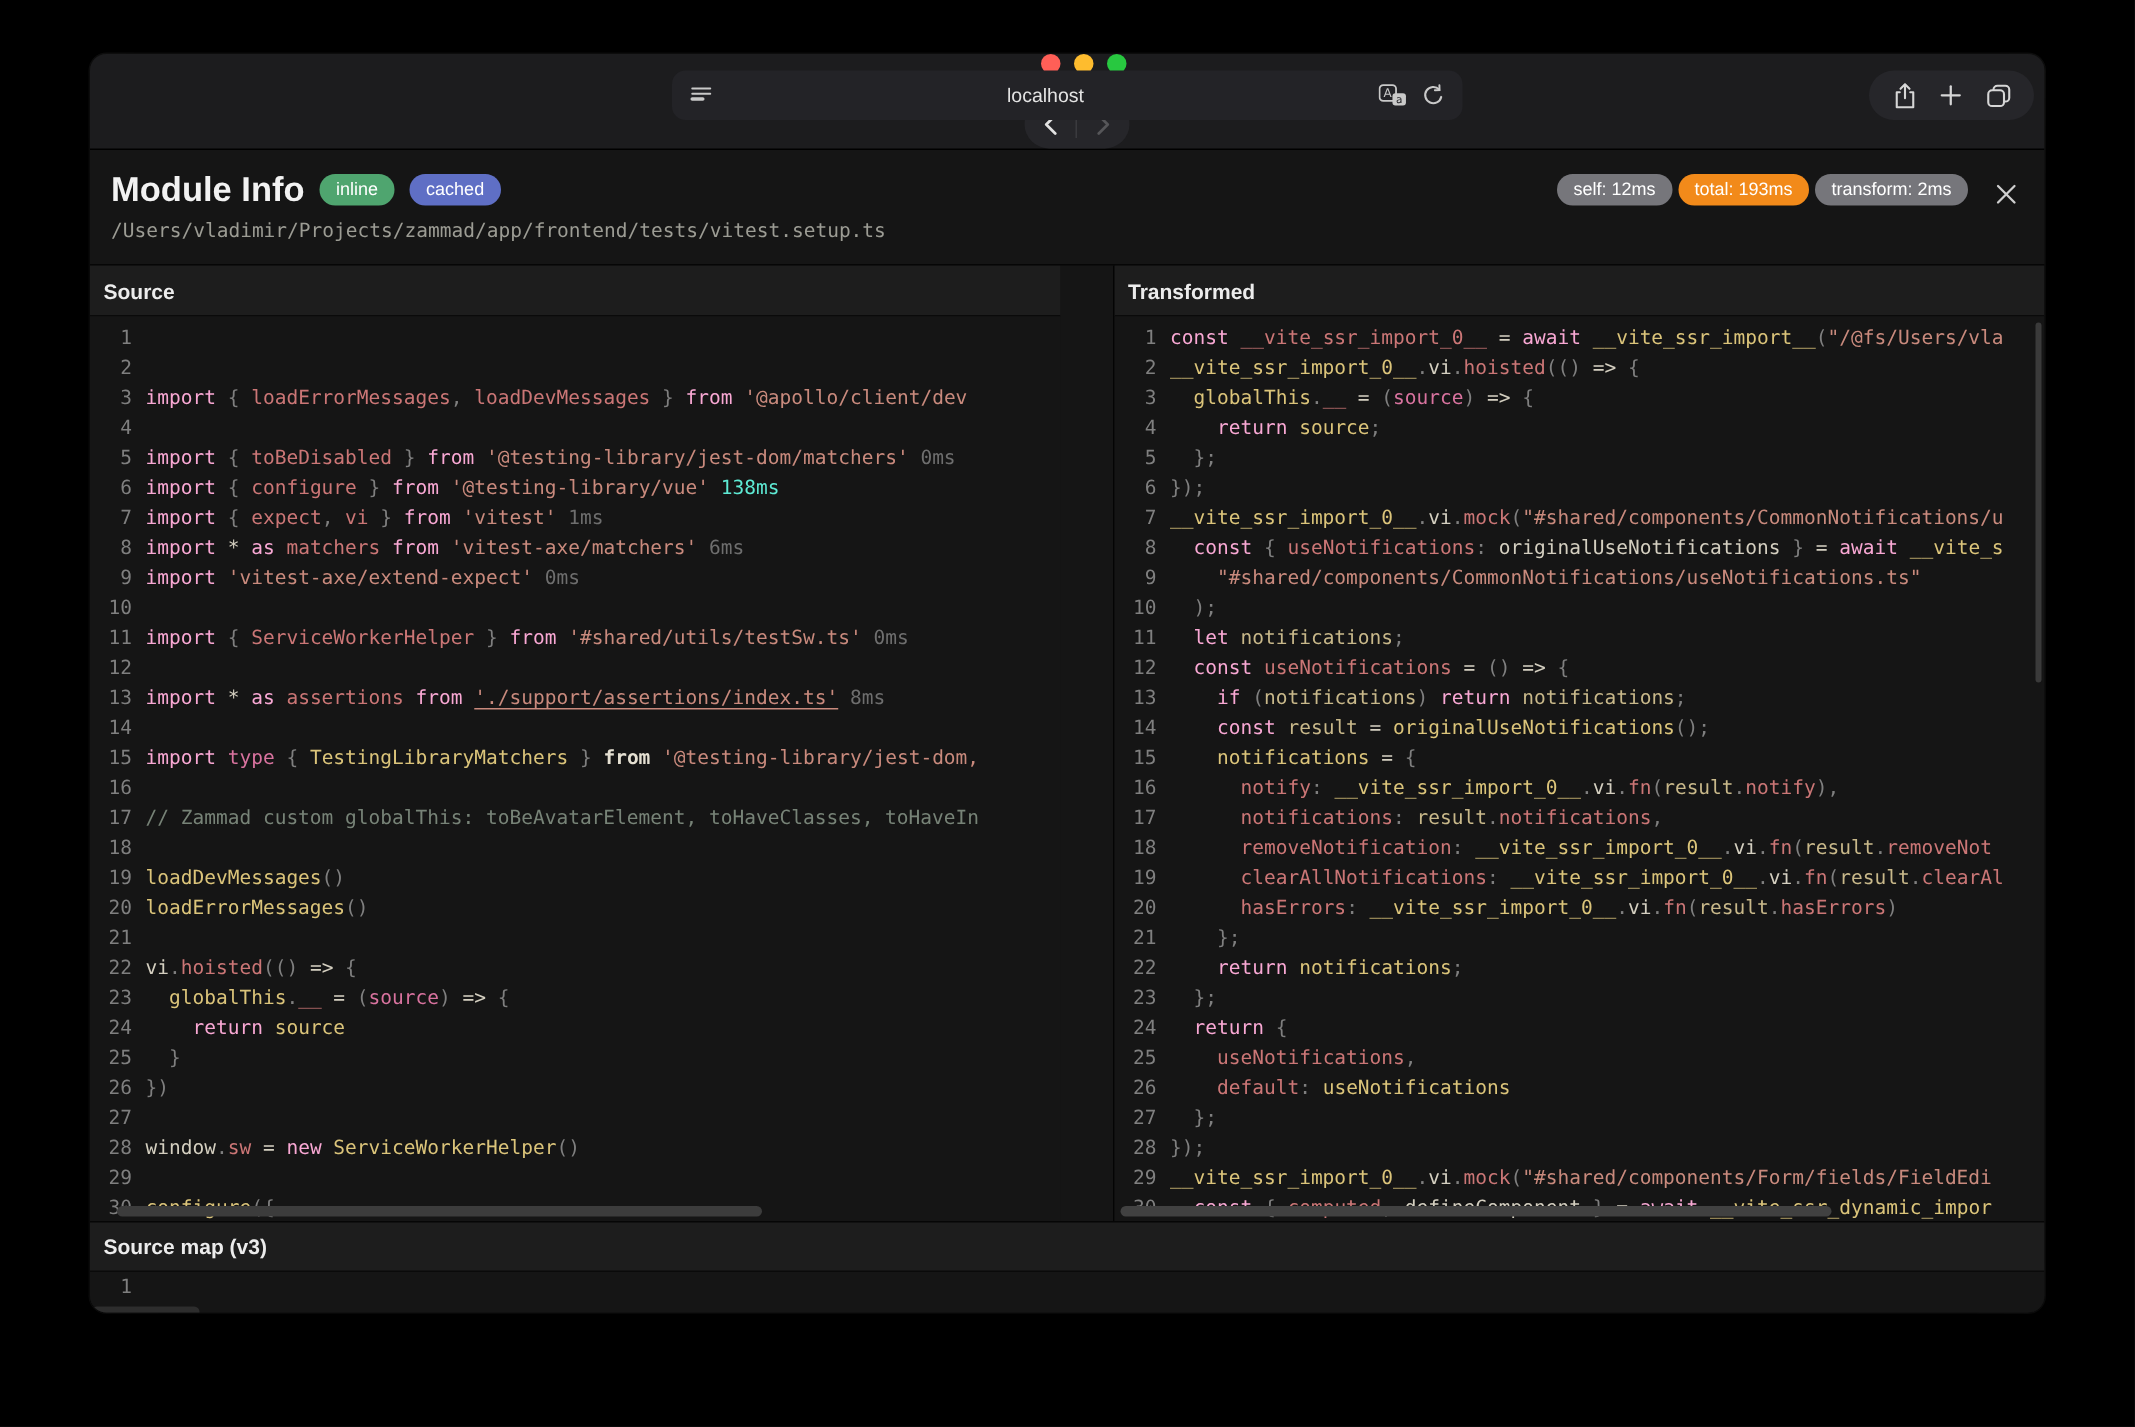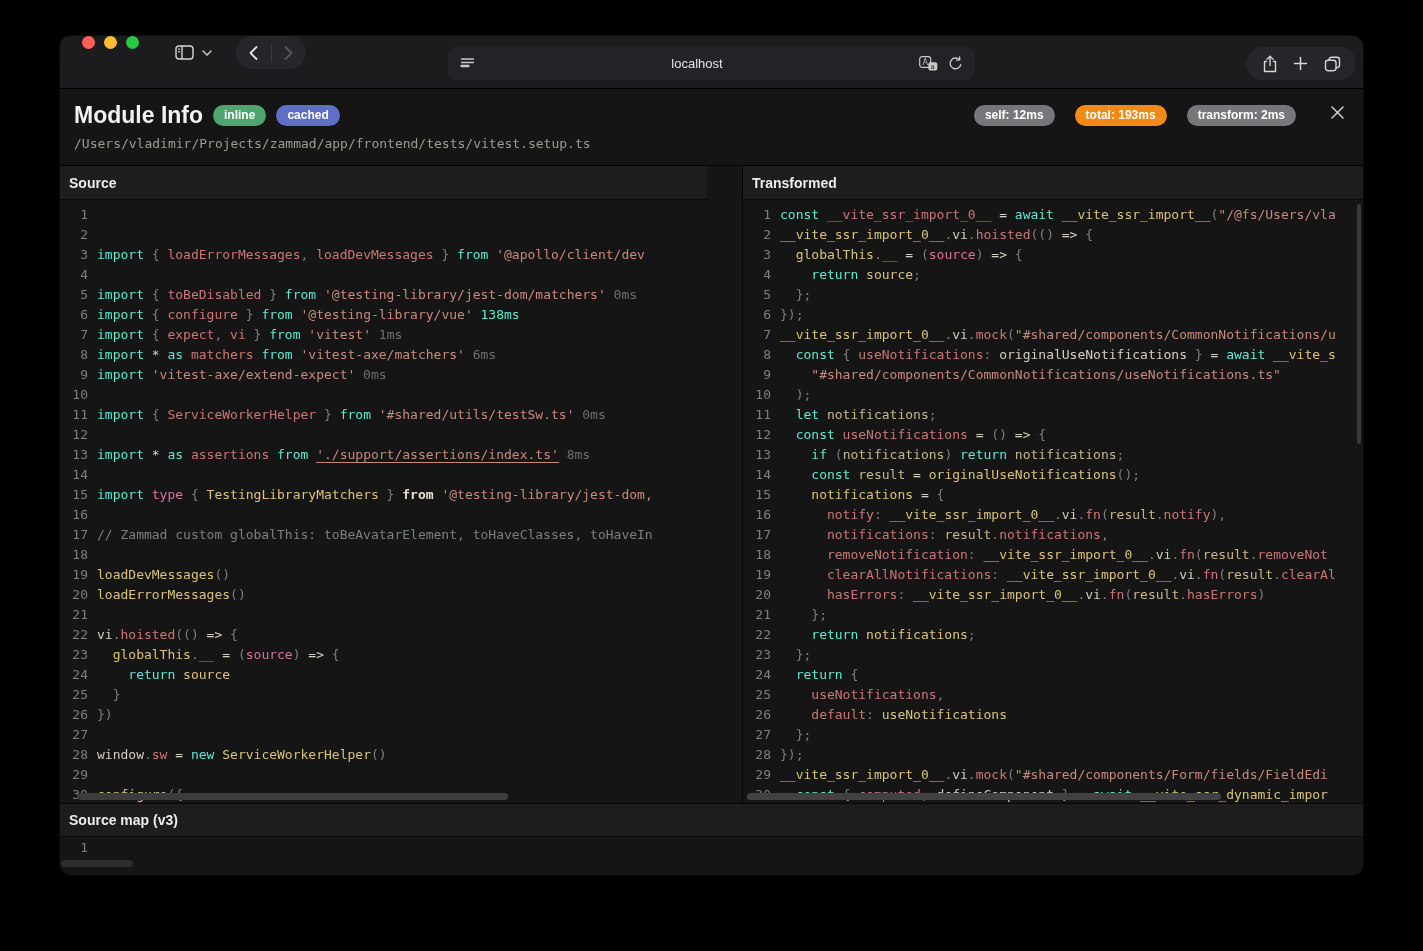--- a/index.html
+++ b/index.html
@@ -8,22 +8,22 @@
     width:1423px; height:951px; background:#000; overflow:hidden; position:relative;
     font-family:"Liberation Sans", sans-serif; -webkit-font-smoothing:antialiased;
   }
   .window {
     position:absolute; left:60px; top:36px; width:1303px; height:839px;
     background:#151515; border-radius:11px; overflow:hidden;
     box-shadow:0 22px 70px rgba(0,0,0,.7), 0 0 0 1px rgba(255,255,255,.06);
   }
   
   .toolbar {
-    height:53px; background:#1c1c1e; border-bottom:1px solid #000;
-    display:flex; position:relative;
+    height:64px; background:#1c1c1e; border-bottom:1px solid #000;
+    display:flex; align-items:center; position:relative;flex-direction:column;
   }
   .traffic { display:flex; gap:9px; margin-left:22px; }
   .tl { width:13px; height:13px; border-radius:50%; border:none; padding:0; }
   .tb-group {
     height:33px; background:#26262a; border-radius:17px;
     display:flex; align-items:center; justify-content:center;
   }
   .sidebar-group { margin-left:23px; width:62px; gap:8px; }
   .nav-group { margin-left:12px; width:70px; gap:0; }
   .nav-btn { width:34px; height:33px; display:flex; align-items:center; justify-content:center; background:none; border:none; padding:0; }
@@ -33,43 +33,43 @@
     background:#232327; border-radius:9px; display:flex; align-items:center; padding:0 12px;
   }
   .url-text { flex:1; text-align:center; color:#e3e3e3; font-size:13px; }
   .url-right { display:flex; align-items:center; gap:10px; }
   .icon-btn { background:none; border:none; padding:0; display:flex; align-items:center; justify-content:center; }
   .right-group { position:absolute; right:7px; top:11px; width:110px; justify-content:space-evenly; }
   
   .module-header { padding:13px 18px 0 14px; background:#151515; height:76px; }
   .mh-row1 { display:flex; align-items:center; gap:10px; }
   .mh-title { font-size:23px; font-weight:700; color:#f2f2f2; margin:0; }
-  .badge { font-size:12px; font-weight:700; color:#fff; padding:3px 11px 4px; border-radius:11px; line-height:14px; }
-  .mh-right { margin-left:auto; display:flex; align-items:flex-start; gap:20px; }
+  .badge { font-size:12px; font-weight:400; color:#fff; padding:3px 11px 4px; border-radius:11px; line-height:14px; }
+  .mh-right { margin-left:auto; display:flex; align-items:flex-end; gap:4px; }
   .close-btn { background:none; border:none; padding:0; margin-left:14px; display:flex; }
   .mh-path { margin-top:7px; font-family:"DejaVu Sans Mono", monospace; font-size:13px; color:#9c9c94; white-space:nowrap; overflow:hidden; }
   
   .panes { display:flex; height:638px; border-top:1px solid #060606;gap:35px; }
   .pane { display:flex; flex-direction:column; overflow:hidden; }
   .pane-source { width:647px; flex:none; }
   .pane-transformed { flex:1; border-left:1px solid #040404; }
   .pane-head, .map-head {
     height:34px; flex:none; background:#1d1d1d; border-bottom:1px solid #0a0a0a;
     display:flex; align-items:center; padding-left:9px;
     font-size:14px; font-weight:700; color:#ececec;
   }
   .pane-code {
     position:relative; flex:1; overflow:hidden; padding-top:5px; background:#151515;
     font-family:"DejaVu Sans Mono", monospace; font-size:13px;
   }
   .cl { display:flex; height:20px; line-height:20px; white-space:pre; }
   .ln { flex:none; width:28px; text-align:right; margin-right:9px; color:#7f7f7f; user-select:none; }
   .ct { white-space:pre; color:#d4cfc0; }
   
-  .tk-kw  { color:#5eead4; }
+  .tk-kw  { color:#f9a8d4; }
   .tk-str { color:#c98a7d; }
   .tk-strU{ color:#c98a7d; text-decoration:underline; text-underline-offset:3px; }
   .tk-fn  { color:#dbc47a; }
   .tk-id  { color:#cb7676; }
   .tk-pm  { color:#d9739f; }
   .tk-fg  { color:#d4cfc0; }
   .tk-fgb { color:#e5e0d2; font-weight:700; }
   .tk-vr  { color:#c8b88a; }
   .tk-pn  { color:#7f7f7f; }
   .tk-cm  { color:#778377; }

